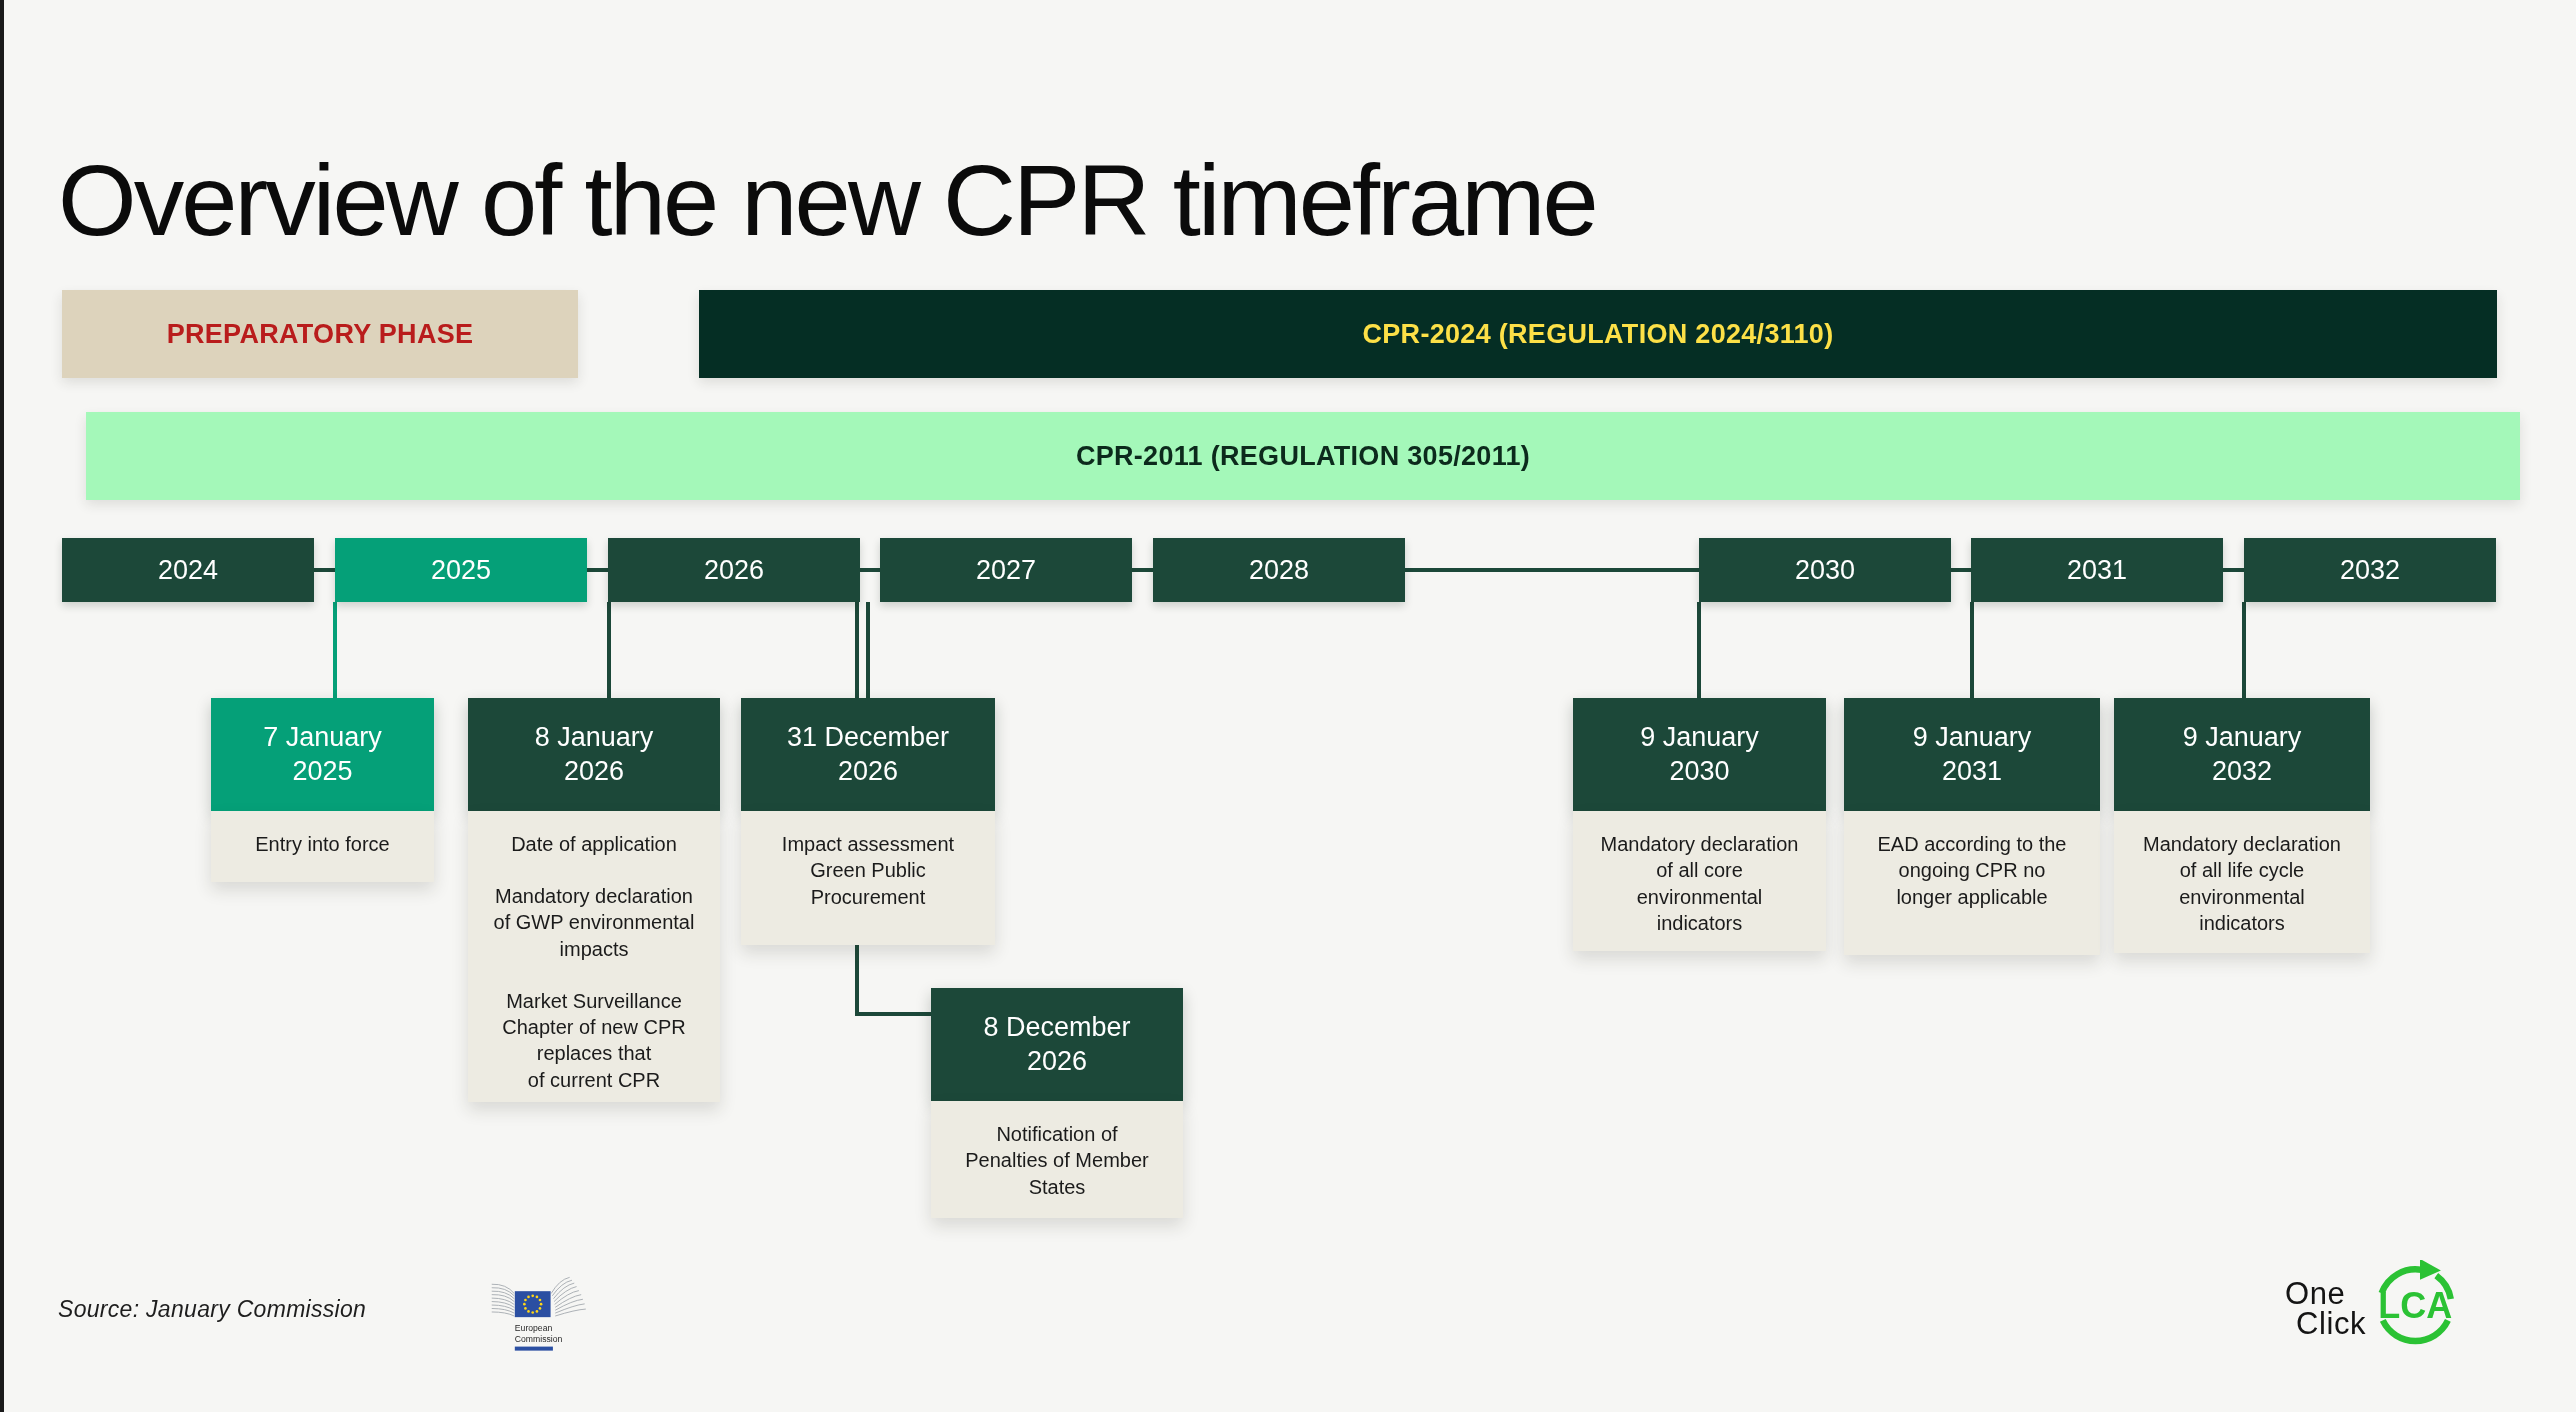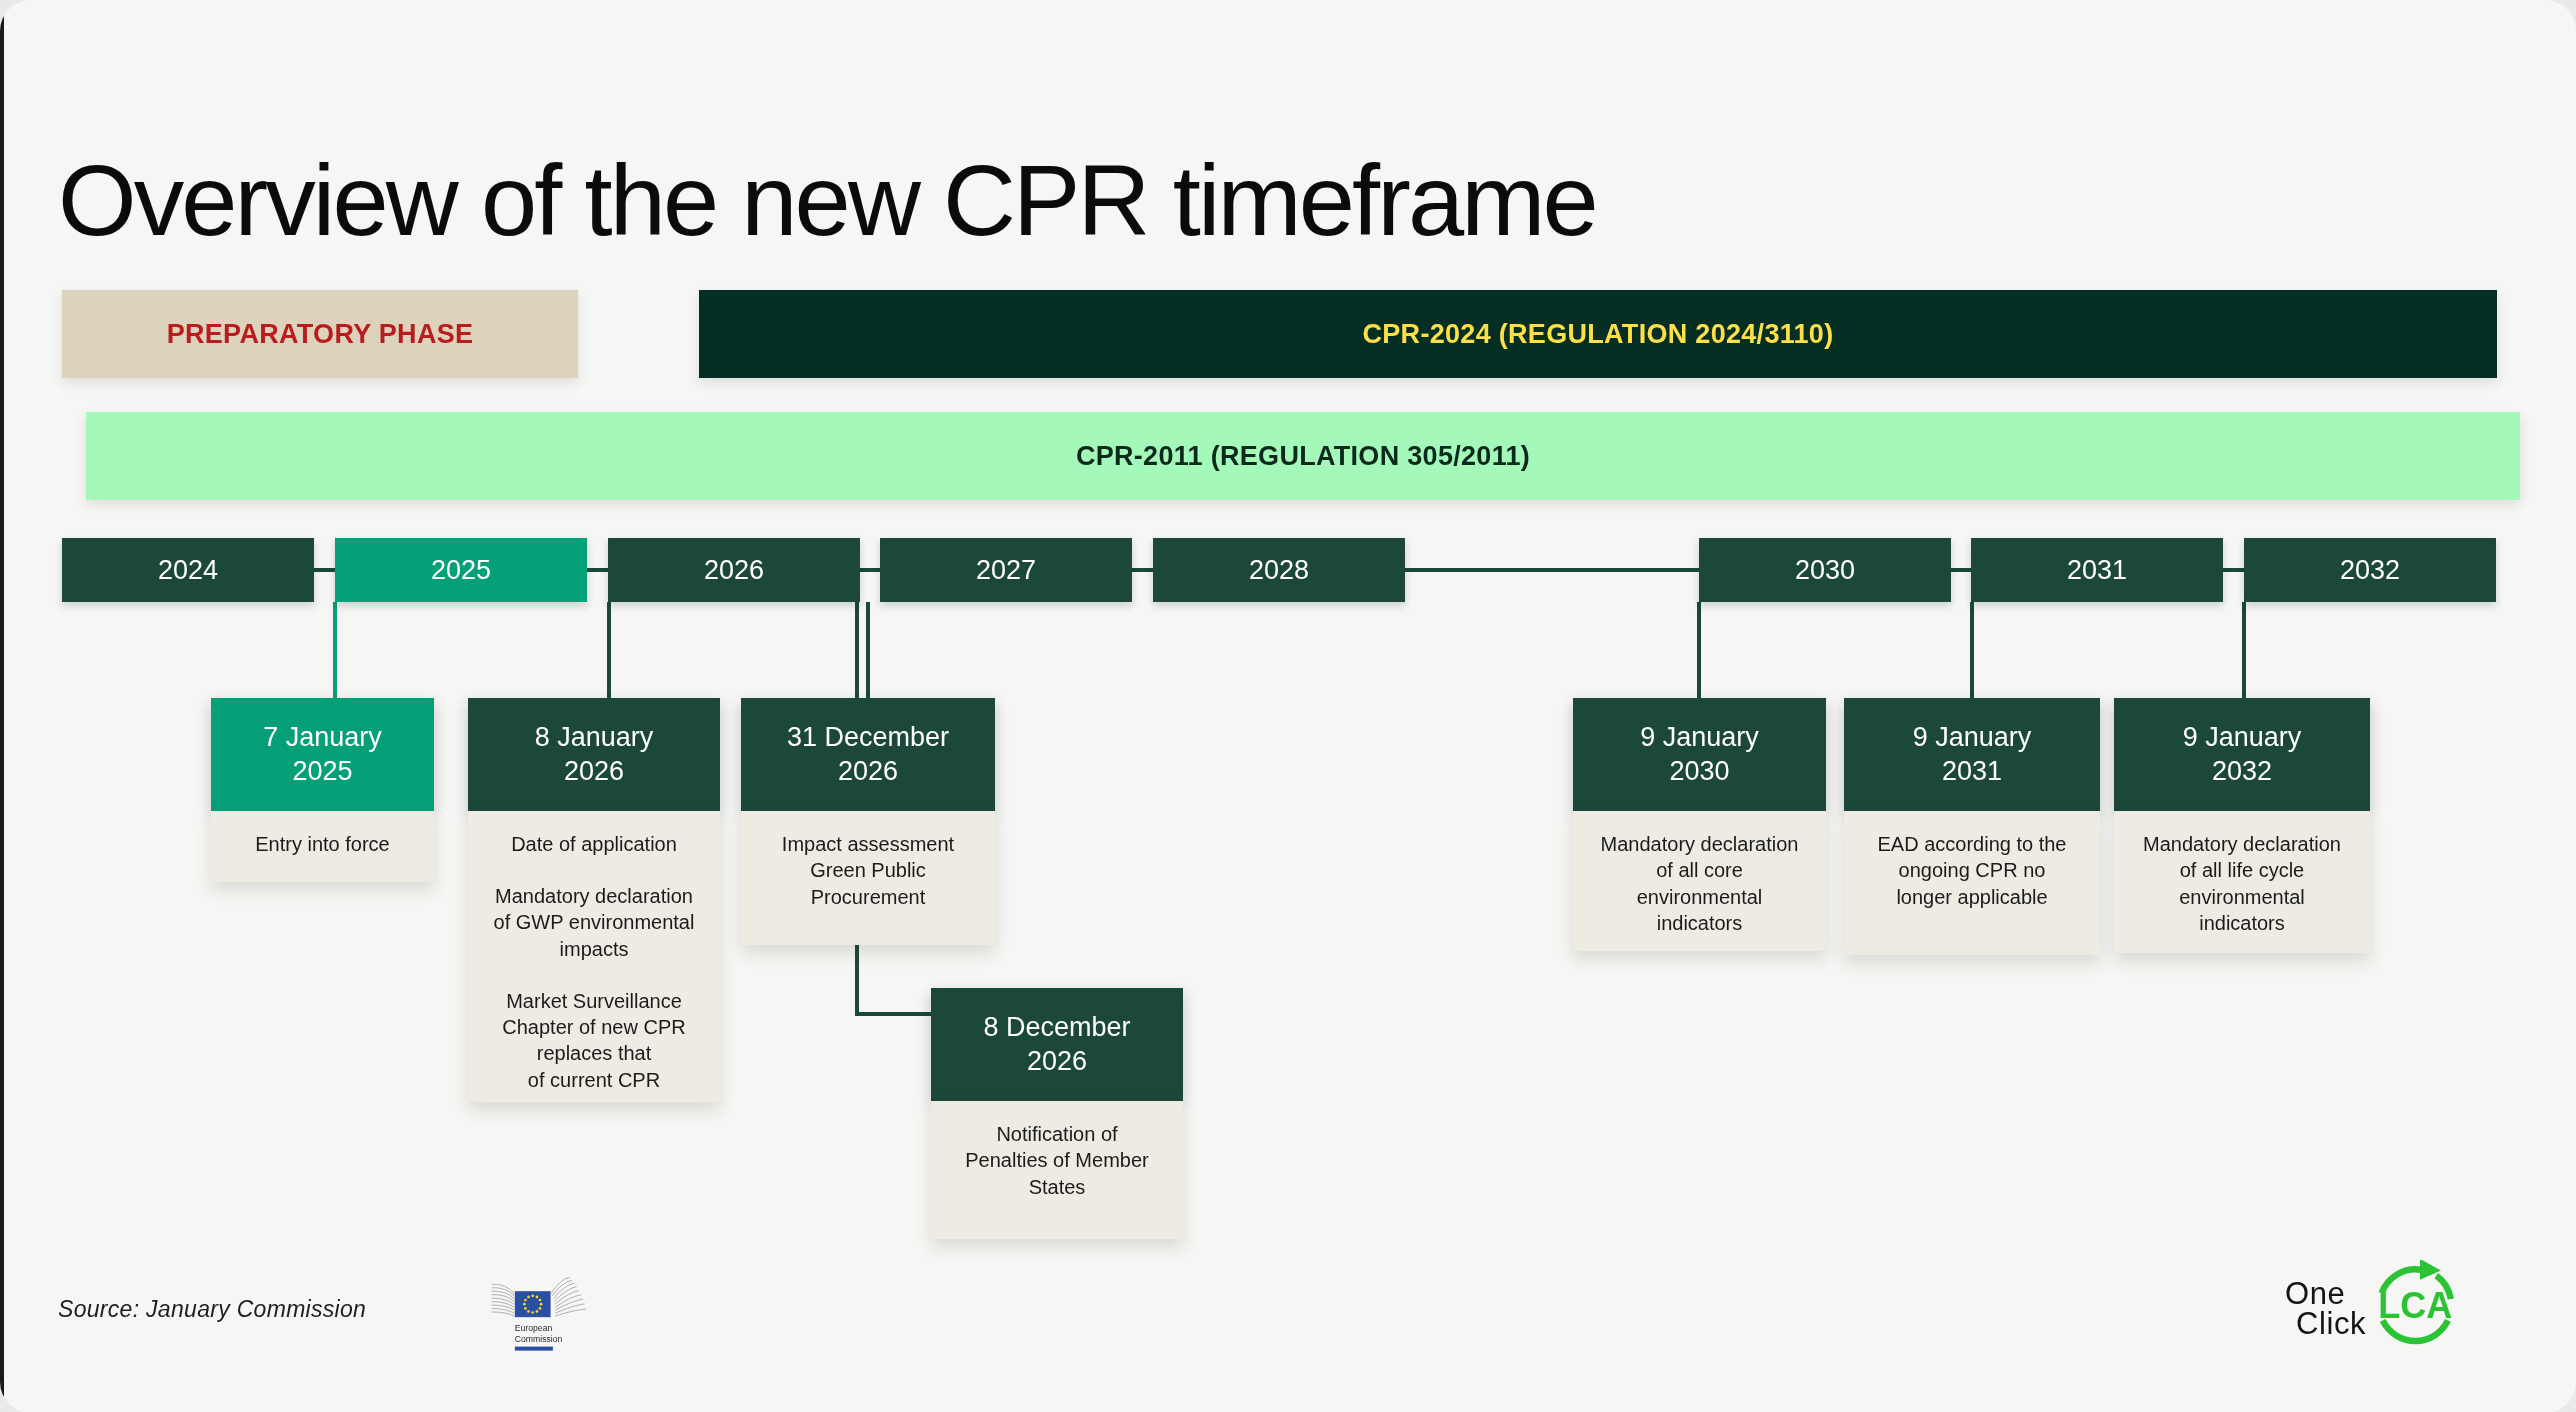--- a/index.html
+++ b/index.html
@@ -1,21 +1,20 @@
 <!DOCTYPE html>
 <html style="font-size:9.3px"><head>
 <meta charset="utf-8">
 <style>
   html,body{margin:0;padding:0;background:#e9e9e7;}
   .canvas{
     position:relative;width:2576px;height:1413px;overflow:hidden;
     background:#f6f6f4;
     font-family:"Liberation Sans","DejaVu Sans",sans-serif;
     color:#141414;
-    border-radius:31px;
   }
   .edge-line{position:absolute;left:0;top:0;width:4px;height:1413px;background:#1a1a1a;}
   .page-title{
     position:absolute;left:58px;top:74px;
     font-size:101px;font-weight:500;letter-spacing:-2.9px;line-height:1.15;
     color:#0b0b0b;white-space:nowrap;
   }
   .bar{
     position:absolute;height:88px;display:flex;align-items:center;justify-content:center;
     font-size:27px;font-weight:600;letter-spacing:0.3px;
@@ -124,21 +123,21 @@
     <div class="event-desc" style="height:134px">
       <p>Impact assessment
 Green Public
 Procurement</p>
     </div>
   </div>
 
   <div class="event" style="left:931px;top:988px;width:252px">
     <div class="event-date">8 December
 2026</div>
-    <div class="event-desc" style="height:138px">
+    <div class="event-desc" style="height:117px">
       <p>Notification of
 Penalties of Member
 States</p>
     </div>
   </div>
 
   <div class="event" style="left:1573px;top:698px;width:253px">
     <div class="event-date">9 January
 2030</div>
     <div class="event-desc" style="height:140px">

